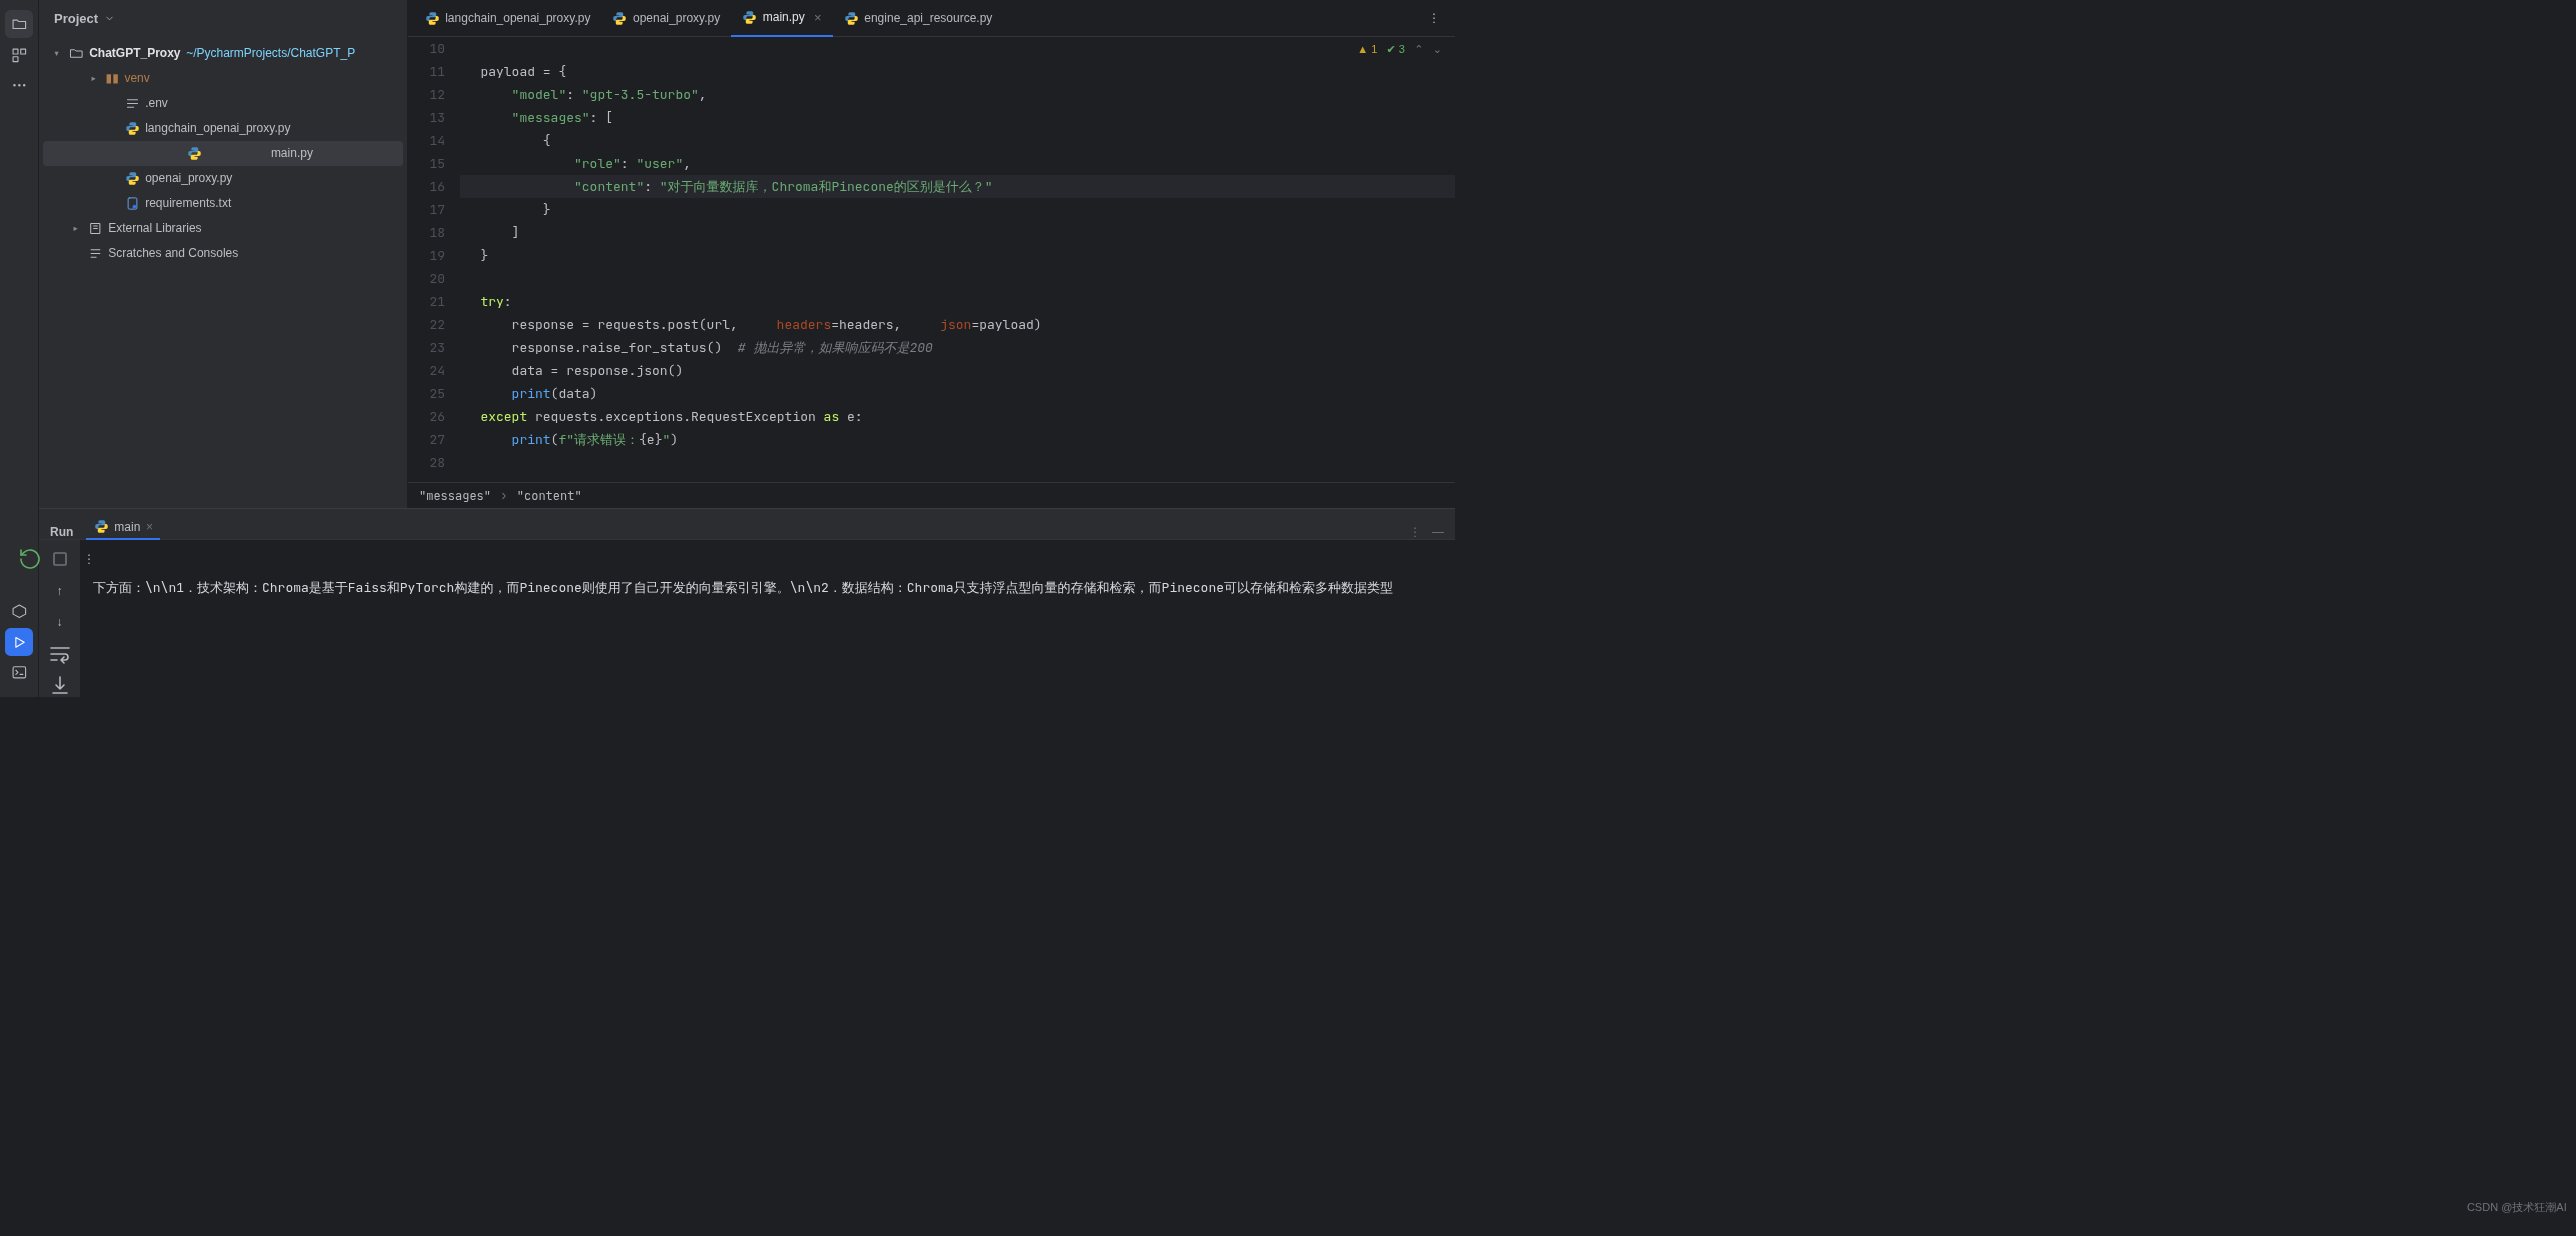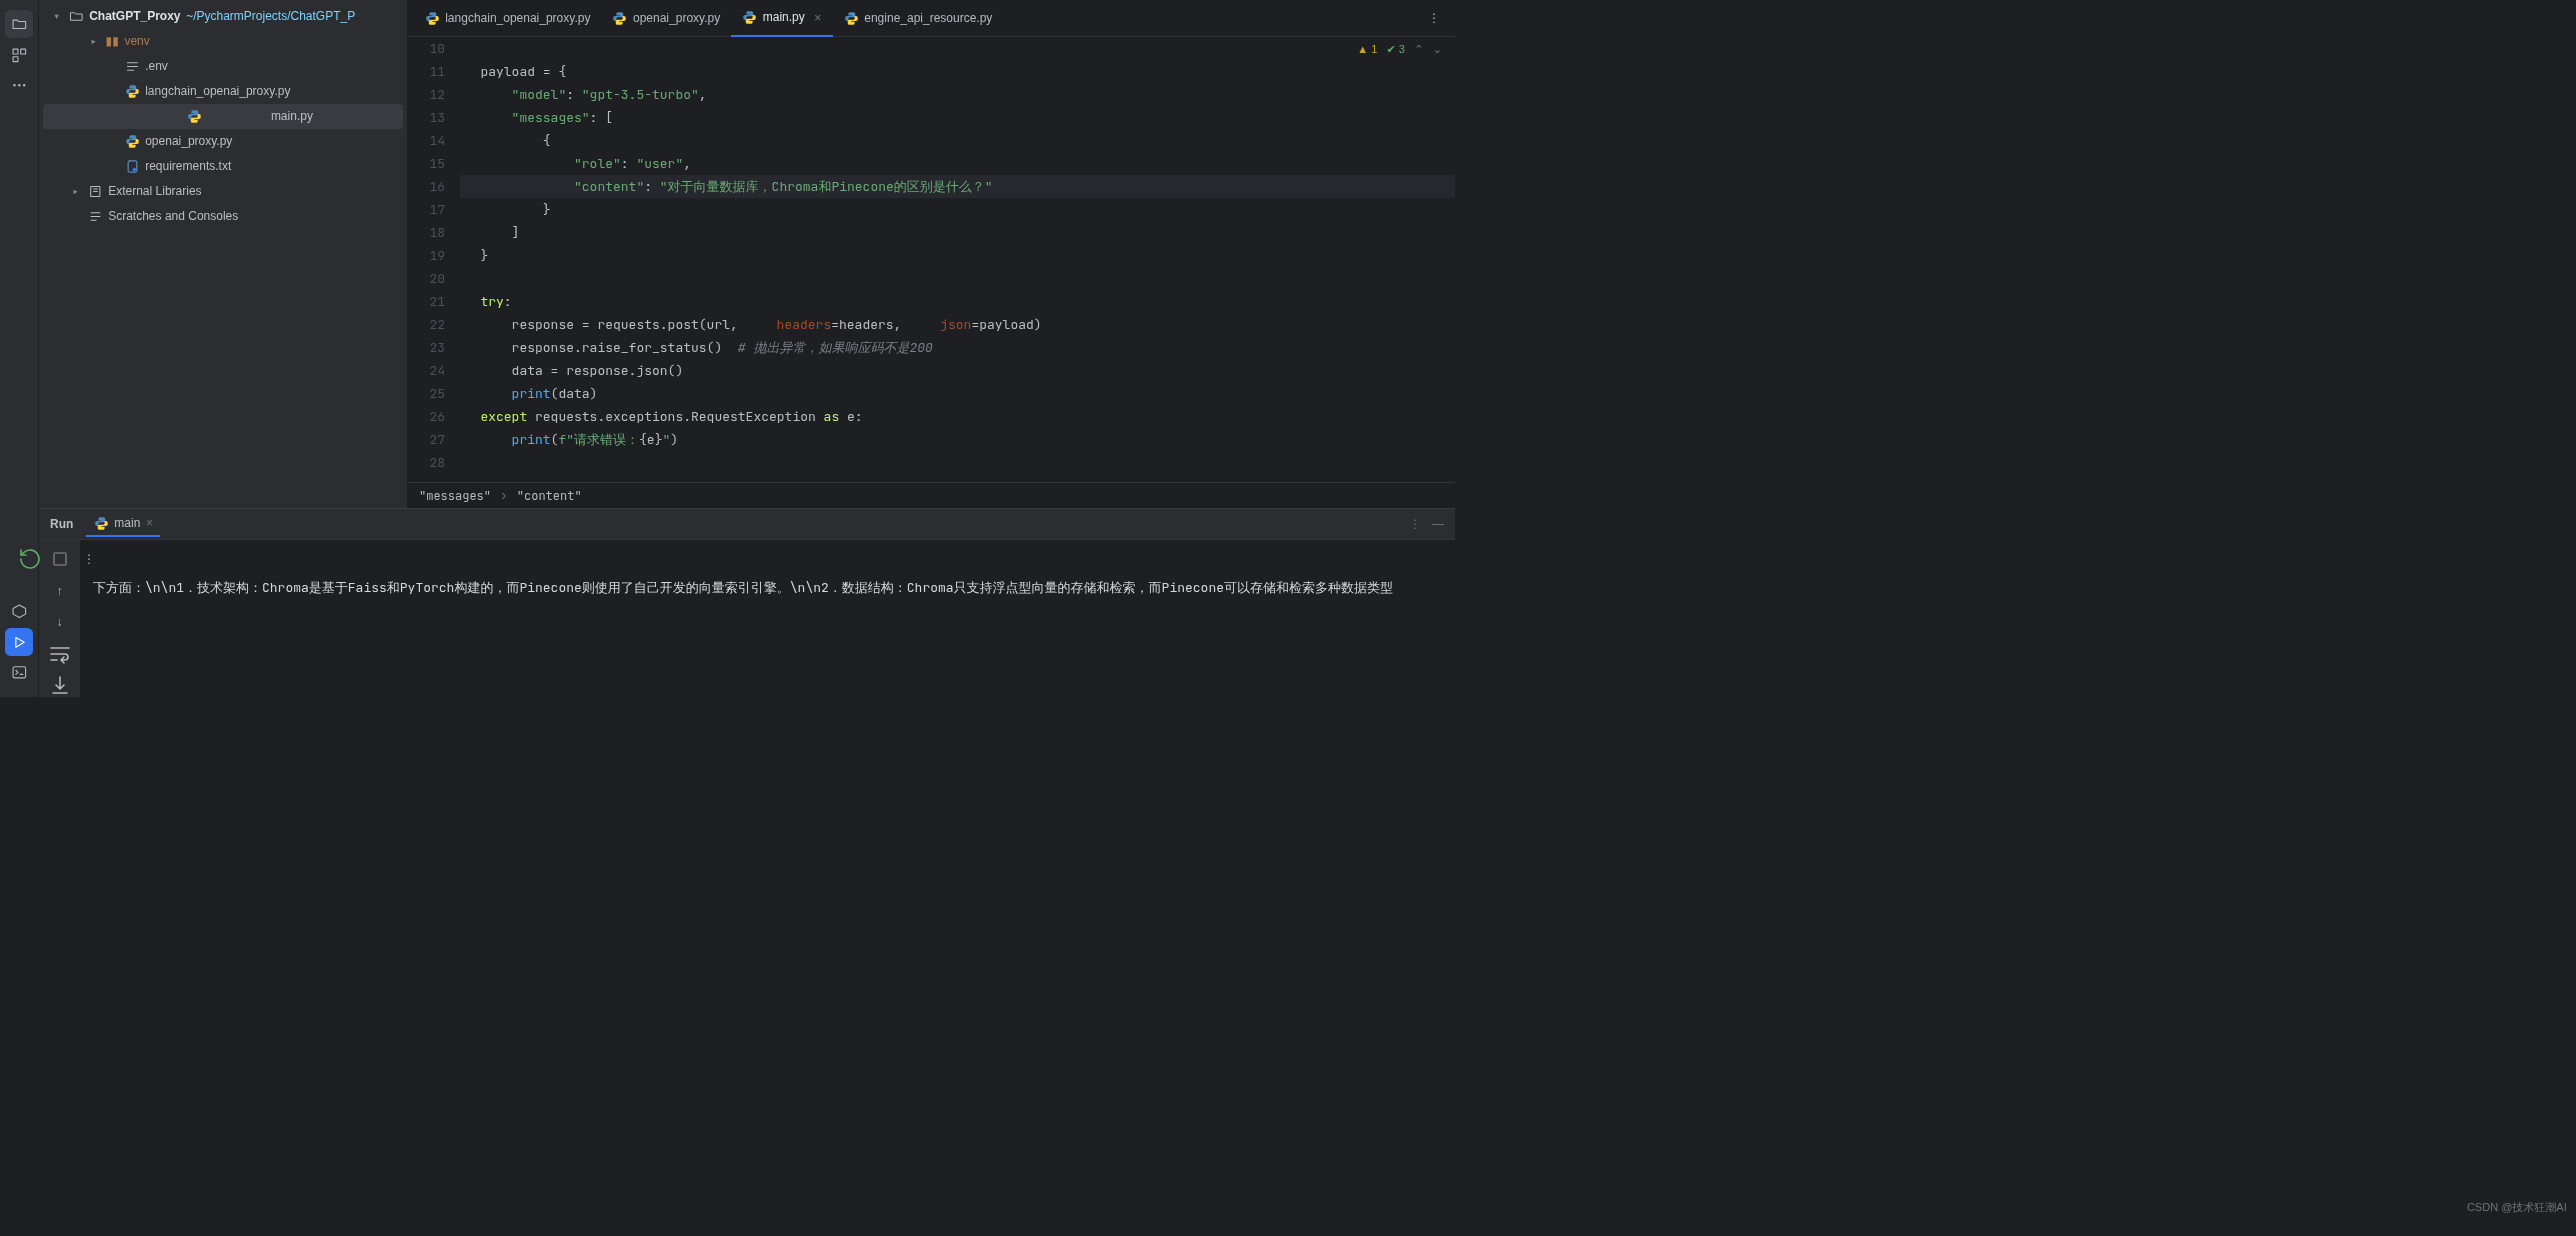--- a/index.html
+++ b/index.html
@@ -54,21 +54,21 @@
 .kw { color:#bef264; }
 .str { color:#6aab73; }
 .fn { color:#56a8f5; }
 .cm { color:#7a7e85; font-style:italic; }
 .arg { color:#aa4926;padding-left:31px; }
 
 .crumbs { height:26px; border-top:0.9px solid #323438; display:flex; align-items:center; padding:0 11px; color:#b4b8bf; font-size:12px; gap:9.3px; }
 
 
 .runpanel { height:189px; background:#1e1f22; border-top:0.9px solid #393b40; display:flex; flex-direction:column; }
-.runtabs { height:35px; display:flex; align-items:center; padding:0 11px; gap:13px; border-bottom:0.9px solid #323438; background:#2b2d30; }
+.runtabs { height:35px; display:flex; align-items:flex-end; padding:0 11px; gap:13px; border-bottom:0.9px solid #323438; background:#2b2d30; }
 .runtabs .rt { font-weight:600; }
 .runtabs .cfg { display:flex; align-items:center; gap:5.6px; padding:3.7px 7.4px; border-bottom:2.8px solid #3574f0; margin-bottom:-0.9px; }
 .runtabs .x { color:#6f737a; cursor:pointer; }
 .runtabs .rtright { margin-left:auto; display:flex; gap:11px; color:#6f737a; }
 .runbody { flex:1; display:flex; }
 .runicons { width:41px; display:flex; flex-direction:column; align-items:center; gap:7.4px; padding-top:7.4px; background:#2b2d30; }
 .runicons .ib { width:24px; height:24px; display:flex; align-items:center; justify-content:center; cursor:pointer; color:#b4b8bf; }
 .runout { flex:1; padding:37px 13px 7.4px; font-size:13px; color:#d5d7dd; overflow:auto; white-space:nowrap; line-height:1.7; }
 .runout::-webkit-scrollbar { height:9.3px; }
 .runout::-webkit-scrollbar-thumb { background:#4d5157; border-radius:4.6px; }
@@ -117,20 +117,26 @@
           <rect x="3" y="4" width="18" height="16" rx="2"></rect>
           <path d="M7 9l3 3-3 3M13 15h4"></path>
         </svg>
       </div>
   </div>
 </div>
 
 <div class="main">
   <div class="upper">
     <div class="sidebar">
+      <div class="sidehead">
+        <span>Project</span>
+        <svg width="11" height="11" viewBox="0 0 24 24">
+            <path d="M6 9l6 6 6-6"></path>
+          </svg>
+      </div>
       <div class="tree" id="tree">
           <div class="row" style="padding-left:11px">
    <span class="chev">▾</span>
    <svg width="15" height="15" viewBox="0 0 24 24">
               <path stroke="#b4b8bf" d="M3 6h6l2 2h10v10H3z"></path>
             </svg>
    <b style="color:#dfe1e5">ChatGPT_Proxy</b>
    <span class="muted">~/PycharmProjects/ChatGPT_P</span>
   </div>
           <div class="row" style="padding-left:48px">

